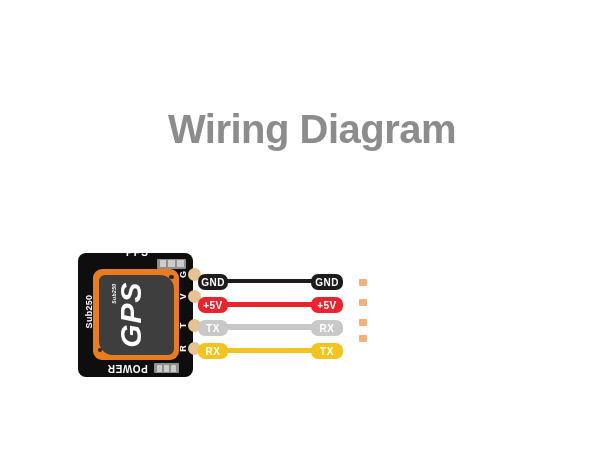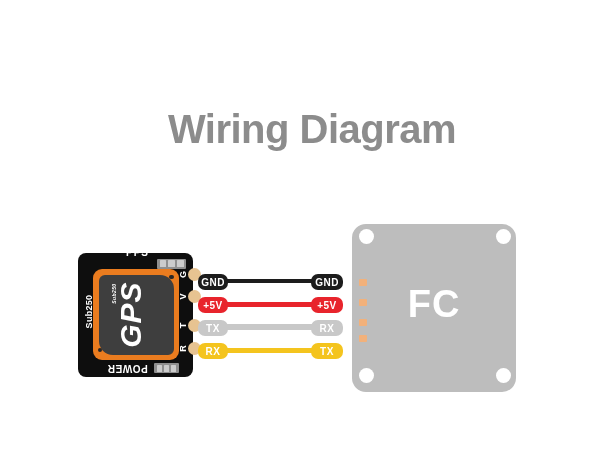--- a/index.html
+++ b/index.html
@@ -132,27 +132,20 @@
     </div>
   <div class="gps-frame"></div>
   <div class="gps-chip"></div>
   <div class="screw-dot tr"></div>
   <div class="screw-dot bl"></div>
   <div class="gps-logo">
     <div class="small">Sub250</div>
     <div class="big">GPS</div>
   </div>
 
-  <div class="fc-board">
-    <div class="fc-hole tl"></div>
-    <div class="fc-hole tr"></div>
-    <div class="fc-hole bl"></div>
-    <div class="fc-hole br"></div>
-    <div class="fc-label">FC</div>
-  </div>
 
   <div id="wire-layer">
       <div class="pin-pad" style="left: 187.5px; top: 268px; background: rgb(231, 195, 145);"></div>
       <div class="pin-letter" style="top: 268px;">G</div>
       <div class="wire-line" style="top: 279px; height: 4px; background: rgb(28, 28, 28);"></div>
       <div class="wire-pill left" style="top: 274px; background: rgb(28, 28, 28);">GND</div>
       <div class="wire-pill right" style="top: 274px; background: rgb(28, 28, 28);">GND</div>
       <div class="fc-pad" style="top: 279px; background: rgb(242, 177, 123);"></div>
       <div class="pin-pad" style="left: 187.5px; top: 290px; background: rgb(231, 195, 145);"></div>
       <div class="pin-letter" style="top: 290px;">V</div>

